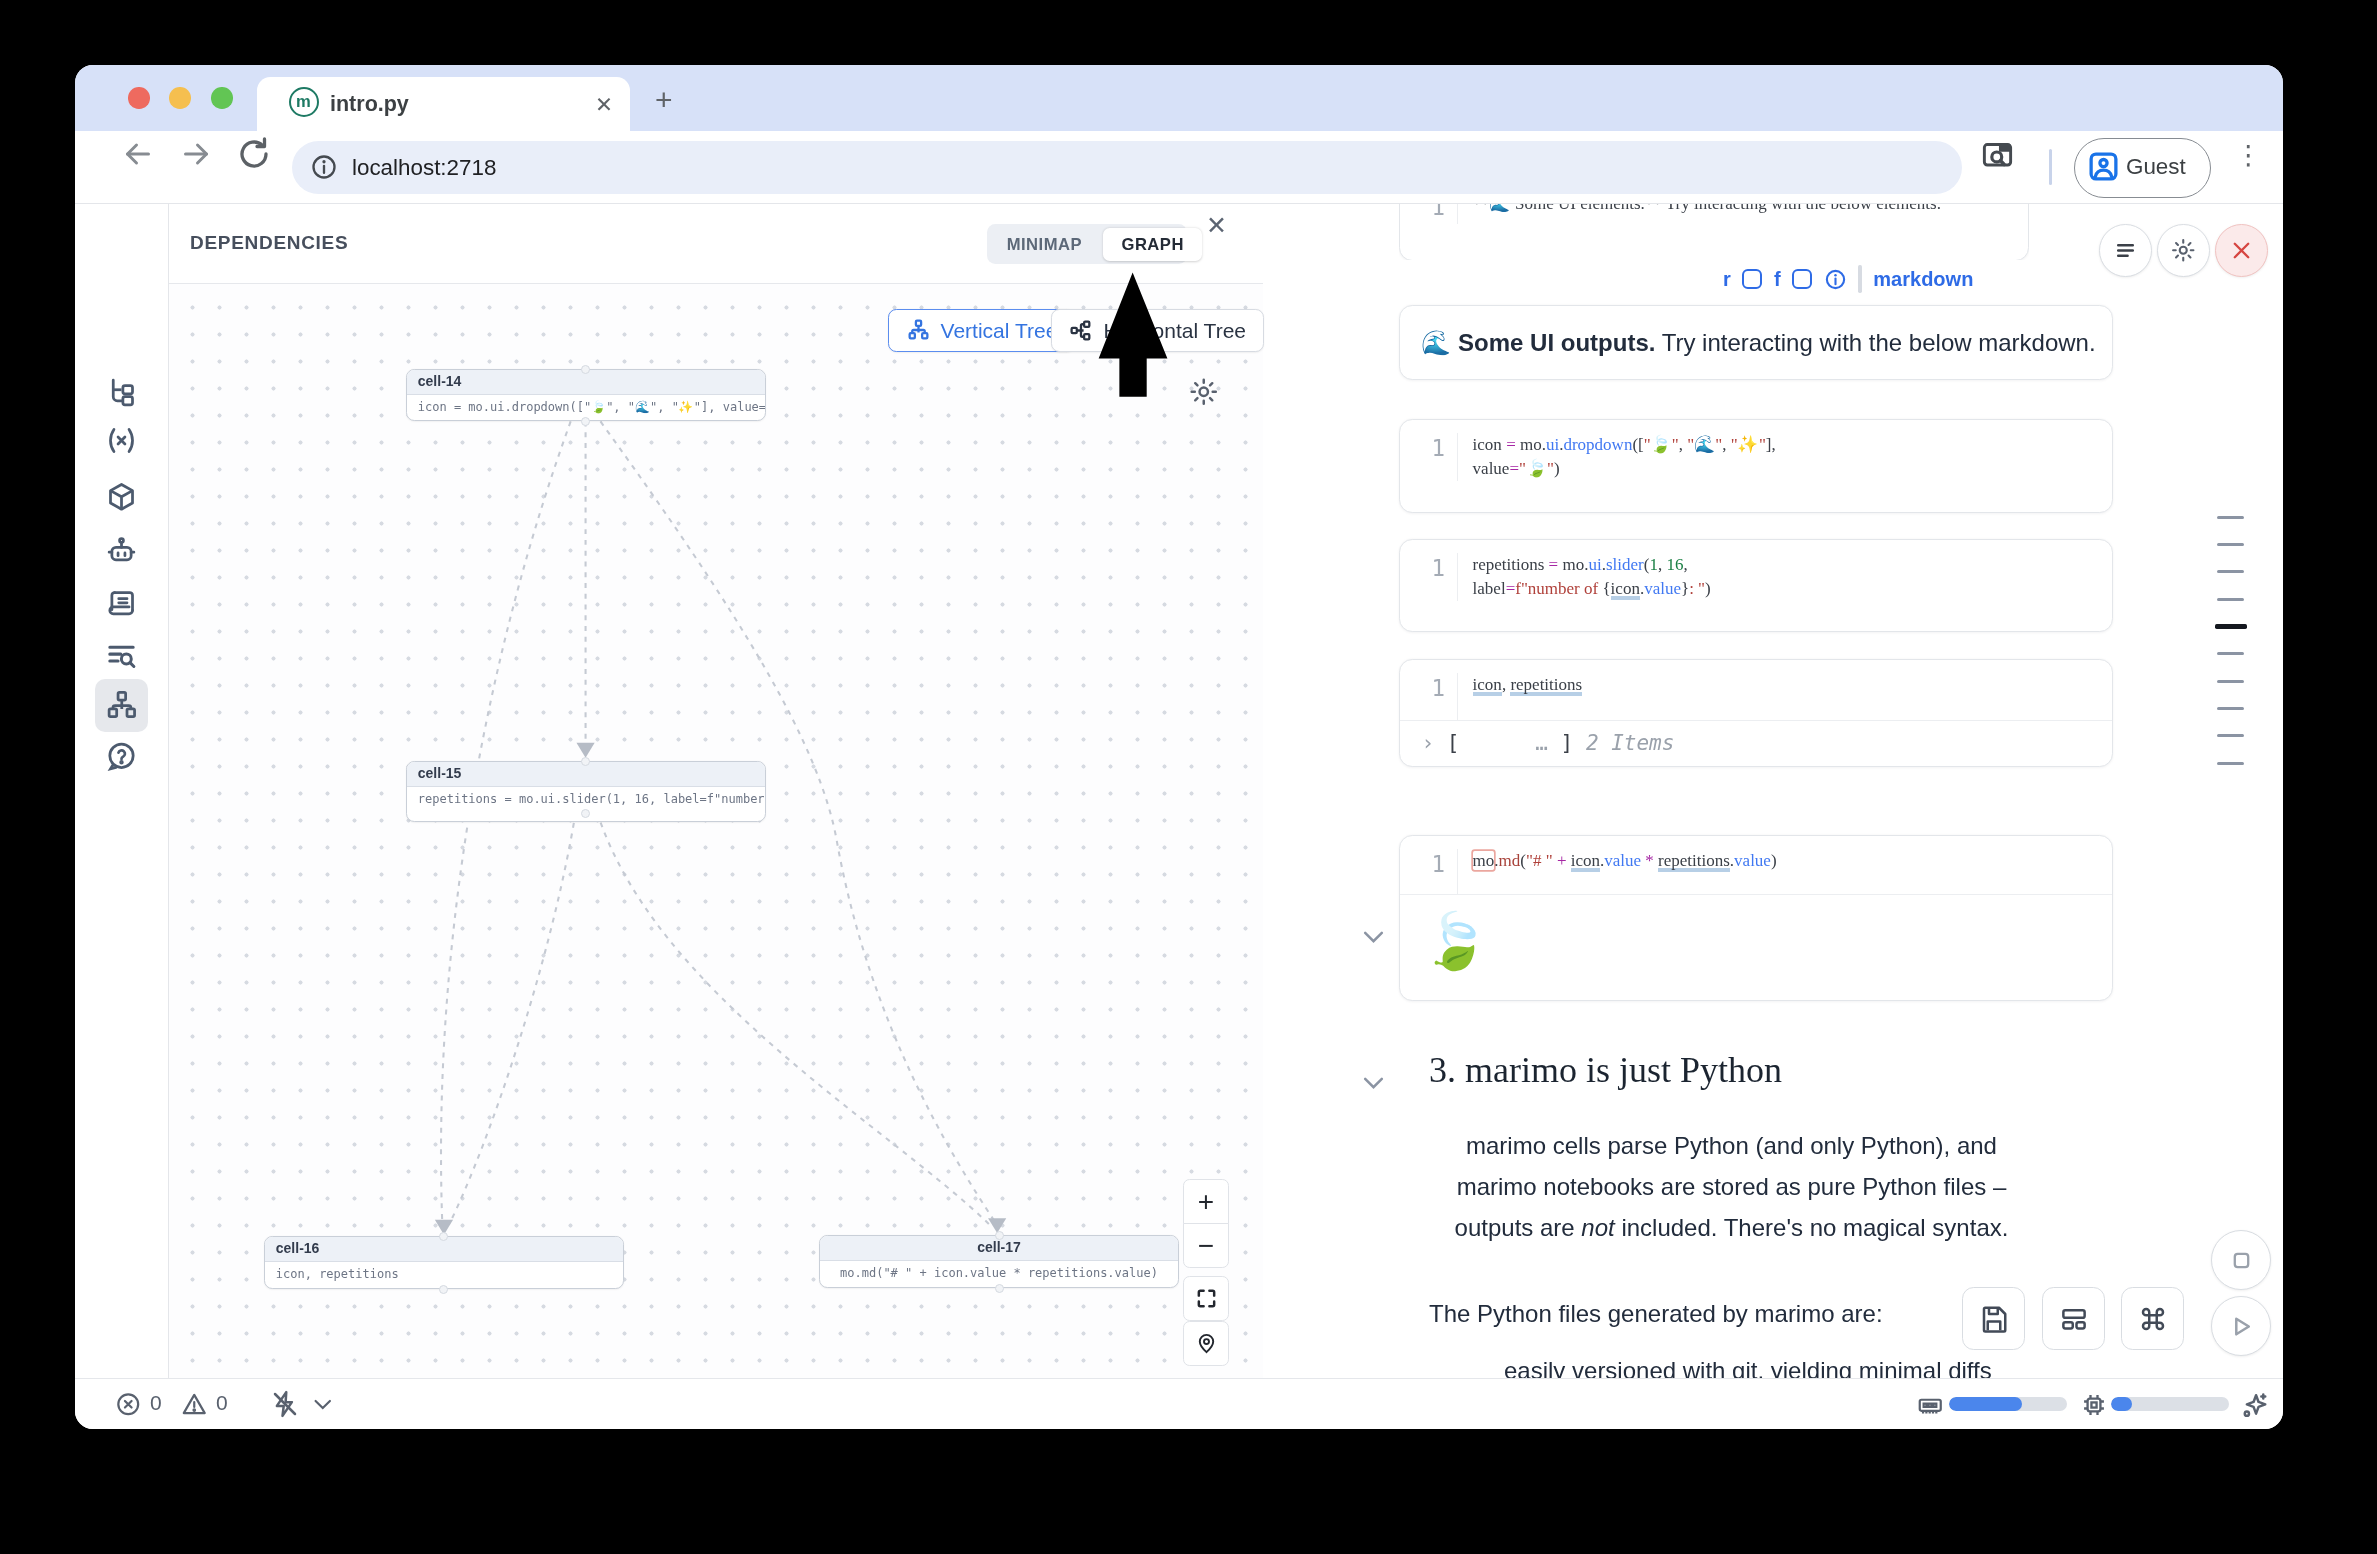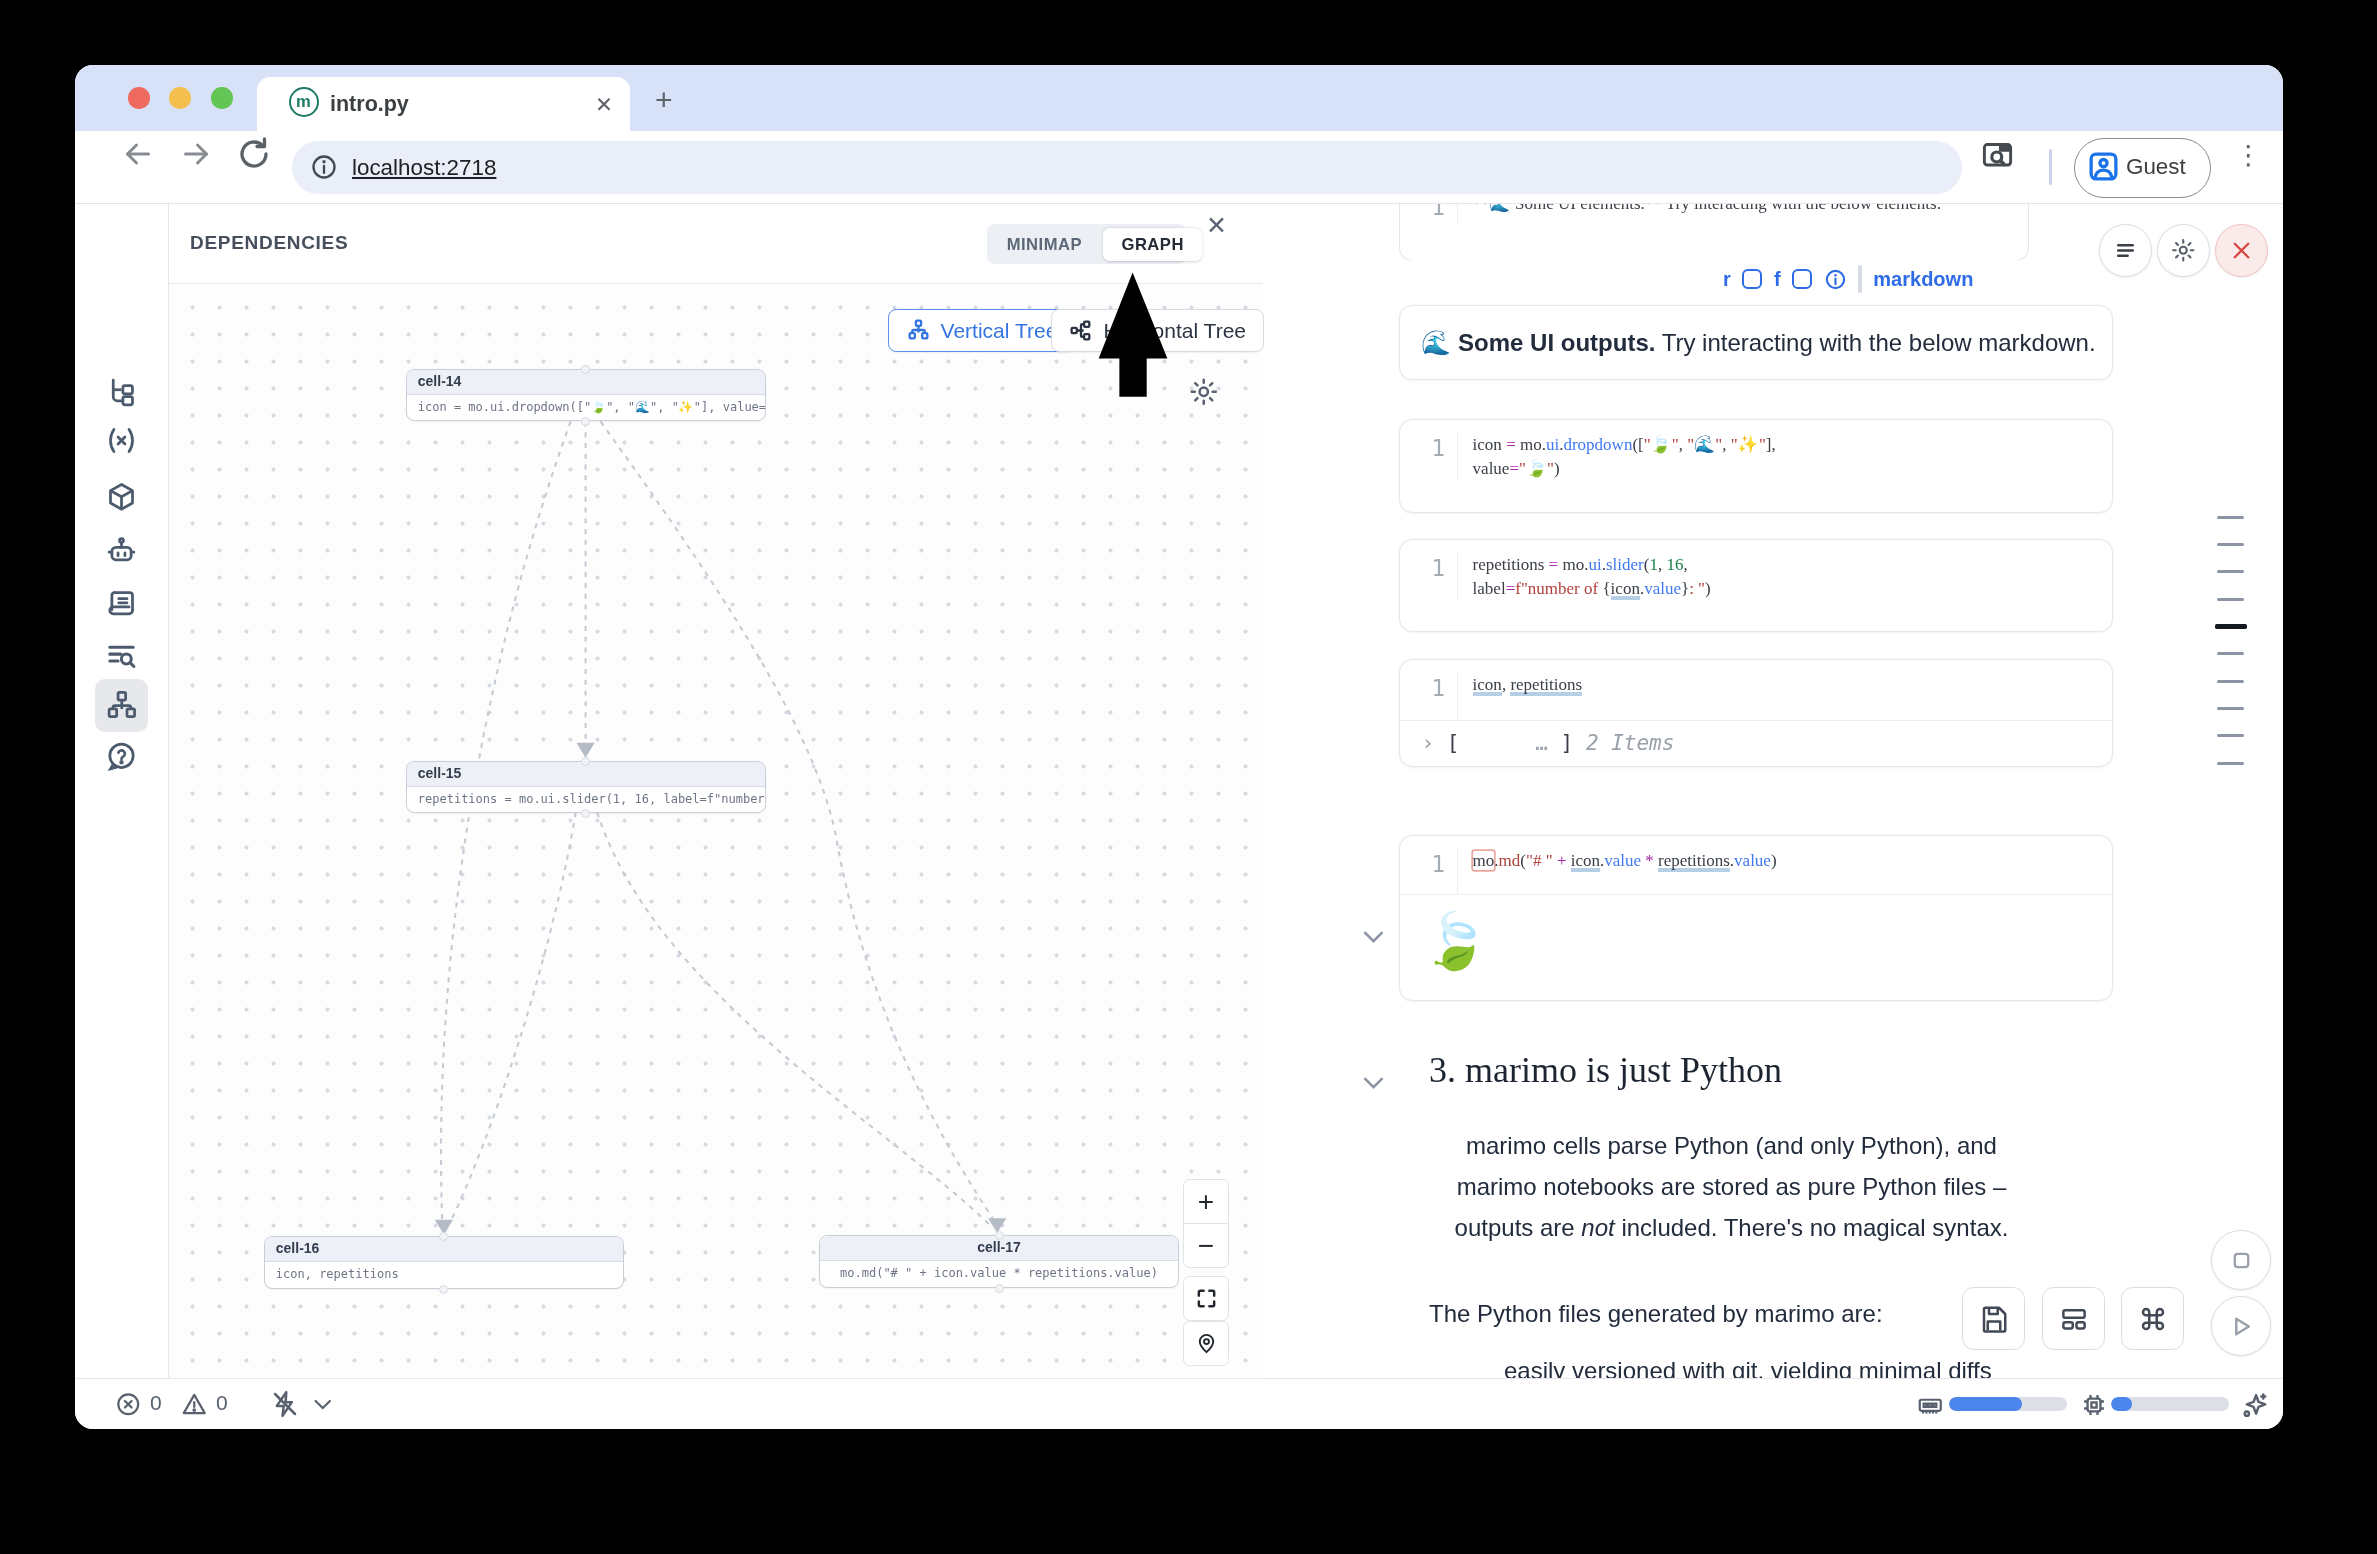--- a/index.html
+++ b/index.html
@@ -18,21 +18,21 @@
            border-radius:50%;box-sizing:border-box;color:#1e7a64;font-weight:700;font-size:16.6px;
            text-align:center;line-height:25px;}
   .tabtitle{position:absolute;left:73px;top:15px;font-size:21.5px;color:#3c4043;font-weight:bold;}
   .tabclose{position:absolute;left:338px;top:15px;font-size:21.5px;color:#5f6368;}
   .newtab{position:absolute;left:580px;top:21.5px;font-size:30px;color:#5f6368;line-height:25px;}
   .toolbar{position:absolute;left:0;top:66px;width:100%;height:73px;background:#fff;
            border-bottom:0.8px solid #e4e6ea;box-sizing:border-box;}
   .navic{position:absolute;top:0;font-size:28px;color:#878c92;}
   .urlpill{position:absolute;left:217px;top:10px;width:1670px;height:53px;background:#e9eef9;
            border-radius:26.5px;}
-  .urltext{position:absolute;left:60px;top:14px;font-size:22.4px;color:#202124;text-decoration:underline;}
+  .urltext{position:absolute;left:60px;top:14px;font-size:22.4px;color:#202124;}
   .guestpill{position:absolute;left:1999px;top:6.6px;width:137px;height:60px;border:1.7px solid #878c92;
              border-radius:30px;box-sizing:border-box;}
   .guesttext{position:absolute;left:51px;top:15px;font-size:22.4px;color:#3c4043;}
   .vdiv{position:absolute;background:#c8d3ea;width:3.3px;border-radius:1.7px;}
 
   
   .rail{position:absolute;left:0;top:139px;width:94px;height:1174px;background:#fff;
         border-right:0.8px solid #e4e6ea;box-sizing:border-box;}
   .railic{position:absolute;left:20px;width:53px;height:53px;display:flex;align-items:center;
           justify-content:center;border-radius:10px;}
@@ -287,21 +287,21 @@
       <svg width="31.5" height="31.5" viewBox="0 0 24 24" fill="none" stroke="#59616e" stroke-width="1.9">
           <circle cx="12" cy="12" r="3.2"></circle>
           <path d="M12 2.8v2.4M12 18.8v2.4M2.8 12h2.4M18.8 12h2.4M5.5 5.5l1.7 1.7M16.8 16.8l1.7 1.7M18.5 5.5l-1.7 1.7M7.2 16.8l-1.7 1.7" stroke-linecap="round"></path>
         </svg>
     </div>
 
     <div class="node" style="left:331px;top:304px;width:360px;height:52px;">
       <div class="nodehead">cell-14</div>
       <div class="nodecode">icon = mo.ui.dropdown(["🍃", "🌊", "✨"], value="🍃")</div>
     </div>
-    <div class="node" style="left:331px;top:696px;width:360px;height:52px;">
+    <div class="node" style="left:331px;top:696px;width:360px;height:61px;">
       <div class="nodehead">cell-15</div>
       <div class="nodecode">repetitions = mo.ui.slider(1, 16, label=f"number of {icon.val</div>
     </div>
     <div class="node" style="left:189px;top:1171px;width:360px;height:53px;">
       <div class="nodehead">cell-16</div>
       <div class="nodecode">icon, repetitions</div>
     </div>
     <div class="node" style="left:744px;top:1170px;width:360px;height:53px;text-align:center;">
       <div class="nodehead">cell-17</div>
       <div class="nodecode">mo.md("# " + icon.value * repetitions.value)</div>

